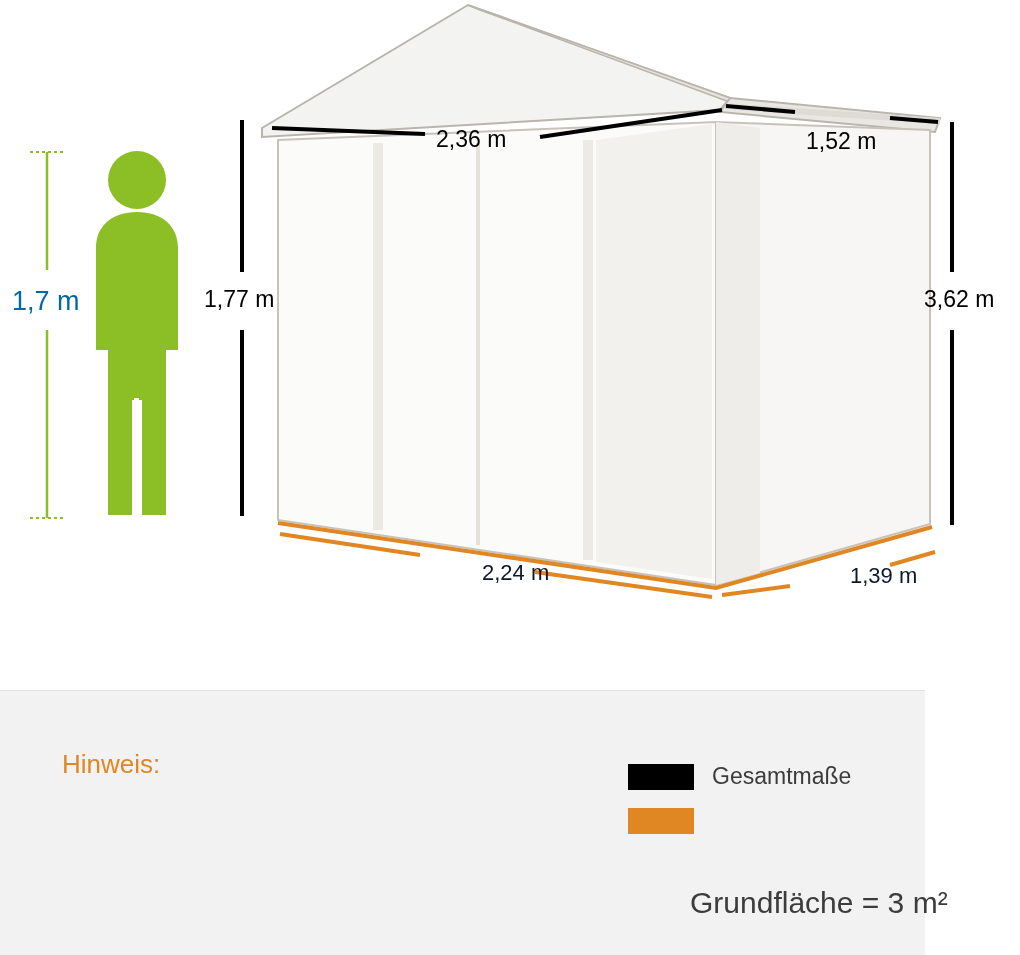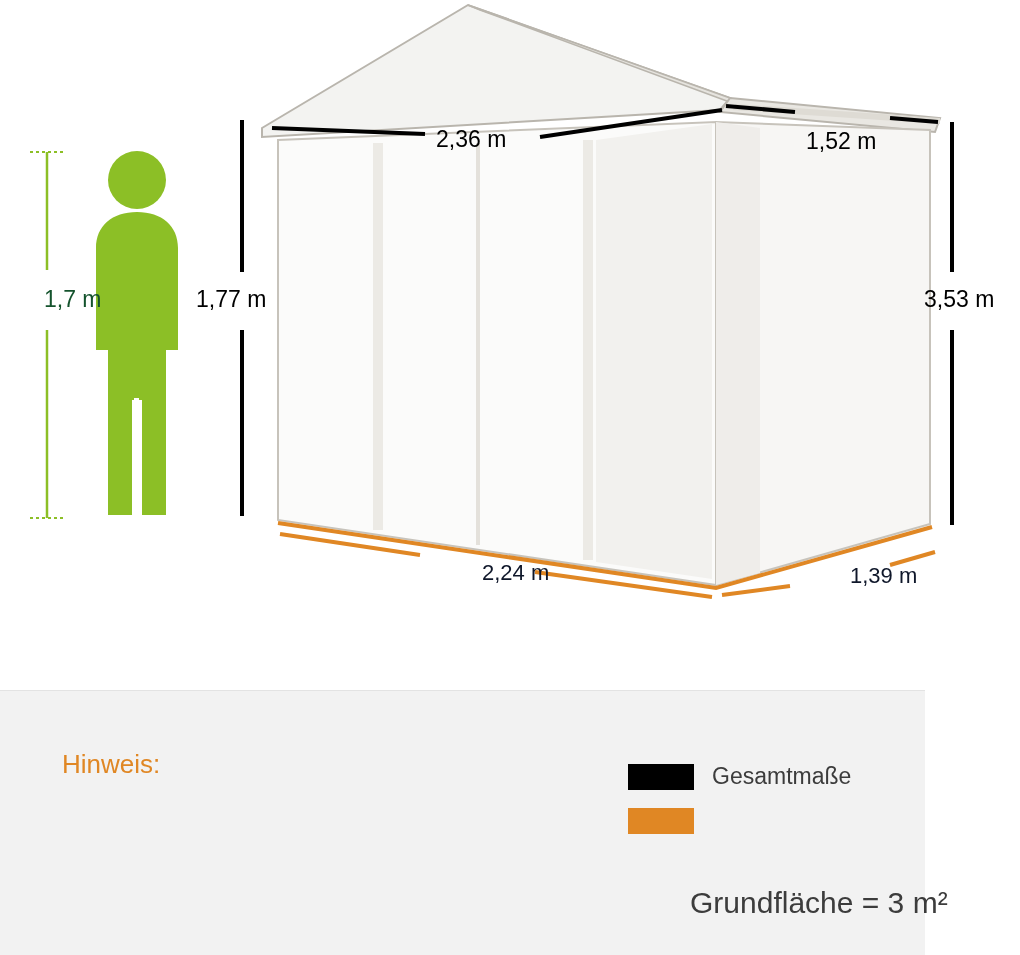--- a/index.html
+++ b/index.html
@@ -36,21 +36,21 @@
   }
 
   .dim-label {
     position: absolute;
     font-weight: normal;
     white-space: nowrap;
     font-family: "Liberation Sans", sans-serif;
   }
   .dim-black { color: #000000; font-size: 23px; }
   .dim-orange { color: #0f172a; font-size: 22px; margin-left: 48px; }
-  .dim-green { color: #14532d; font-size: 23px; margin-left: 32px; }
+  .dim-green { color: #0369a1; font-size: 27px; }
 
   
   #panel {
     position: absolute;
     left: 0; top: 690px;
     width: 925px; height: 265px;
     background: #f2f2f2;
     border-top: 1px solid #e3e3e3;
   }
 
@@ -174,27 +174,27 @@
       <g stroke="#E08724" stroke-width="4" fill="none">
         <line x1="280" y1="534" x2="420" y2="555"></line>
         <line x1="535" y1="572" x2="712" y2="597"></line>
         <line x1="722" y1="595" x2="790" y2="586"></line>
         <line x1="890" y1="565" x2="935" y2="552"></line>
       </g>
     </svg>
 
     <div class="dim-label dim-green" style="left:12px; top:286px;">1,7 m</div>
 
-    <div class="dim-label dim-black" style="left:196px; top:286px;">1,77 m</div>
+    <div class="dim-label dim-black" style="left:204px; top:286px;">1,77 m</div>
 
     <div class="dim-label dim-black" style="left:436px; top:126px;">2,36 m</div>
 
     <div class="dim-label dim-black" style="left:806px; top:128px;">1,52 m</div>
 
-    <div class="dim-label dim-black" style="left:924px; top:286px;">3,53 m</div>
+    <div class="dim-label dim-black" style="left:924px; top:286px;">3,62 m</div>
 
     <div class="dim-label dim-orange" style="left:434px; top:560px;">2,24 m</div>
 
     <div class="dim-label dim-orange" style="left:802px; top:563px;">1,39 m</div>
   </div>
 
   <div id="panel">
 
     <div id="note">
       <p id="note-title">Hinweis:</p>

